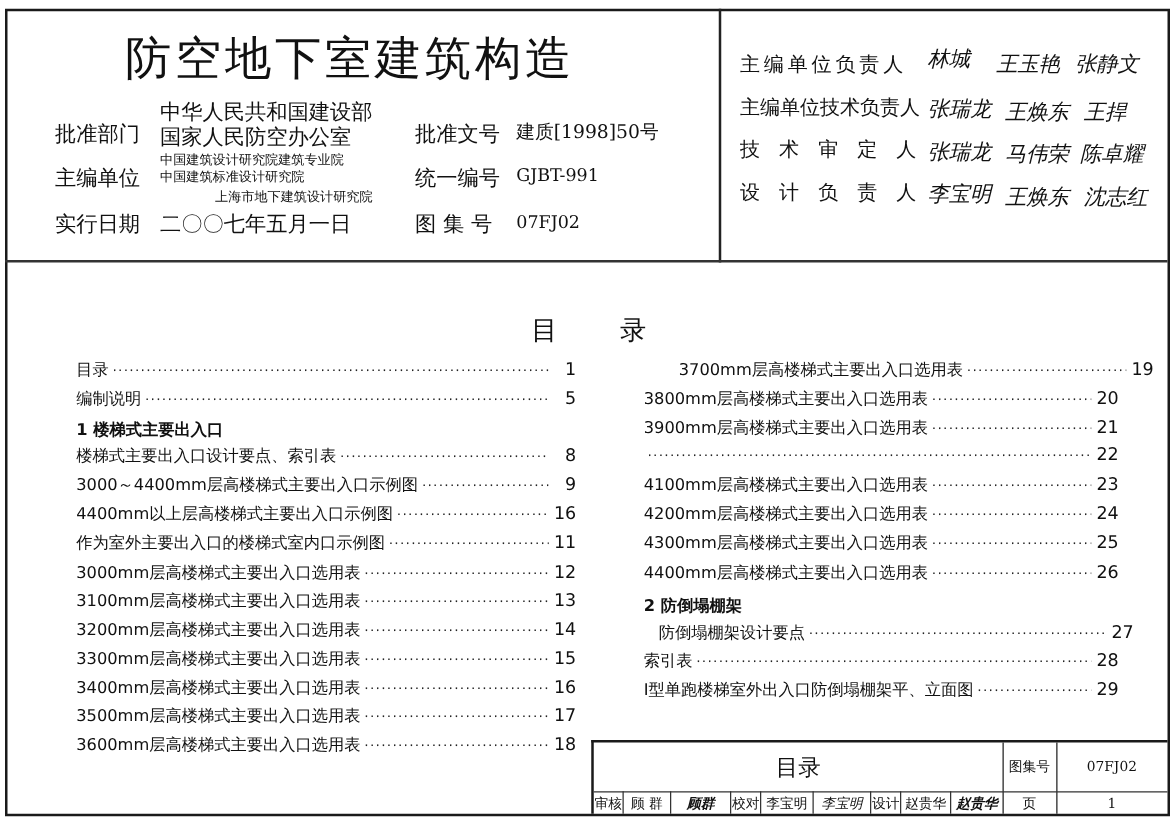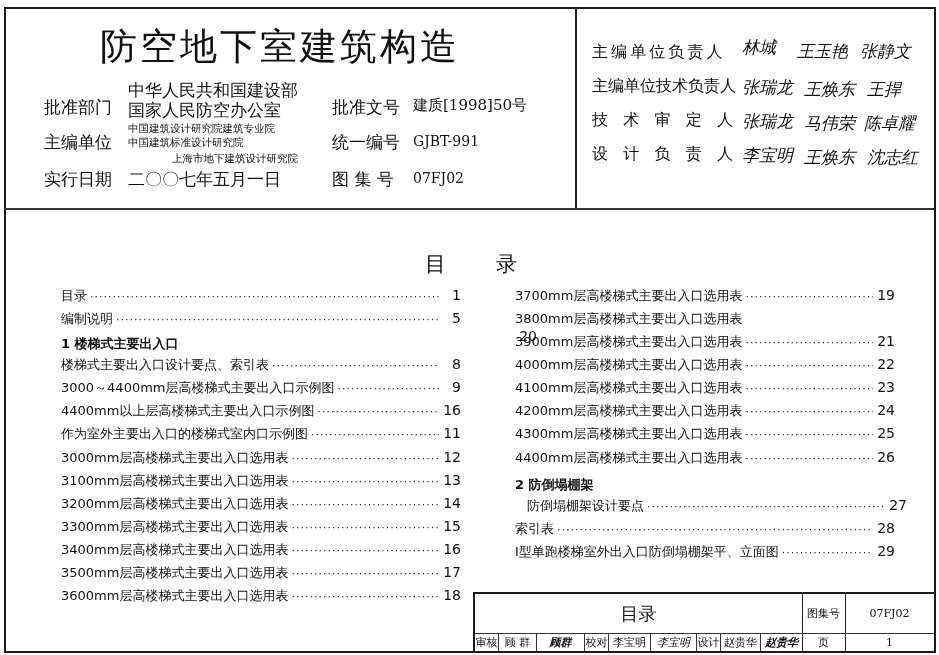--- a/index.html
+++ b/index.html
@@ -146,37 +146,36 @@
       <span class="p">17</span>
     </div>
   <div class="toc-row" style="top:300px;">
       <span class="t">3600mm层高楼梯式主要出入口选用表</span>
       <span class="dots">··························································································</span>
       <span class="p">18</span>
     </div>
 </div>
 
 <div class="toc-col" style="left:515px; top:287px; width:380px;">
-  <div class="toc-row" style="top:0px; width:380px;">
+  <div class="toc-row" style="top:0px; width:380px;margin-left:28px;">
       <span class="t">3700mm层高楼梯式主要出入口选用表</span>
       <span class="dots">··························································································</span>
       <span class="p">19</span>
     </div>
-  <div class="toc-row" style="top:23px; width:380px;flex-direction:column;">
+  <div class="toc-row" style="top:23px; width:380px;">
       <span class="t">3800mm层高楼梯式主要出入口选用表</span>
       <span class="dots">··························································································</span>
       <span class="p">20</span>
     </div>
   <div class="toc-row" style="top:46px; width:380px;">
       <span class="t">3900mm层高楼梯式主要出入口选用表</span>
       <span class="dots">··························································································</span>
       <span class="p">21</span>
     </div>
   <div class="toc-row" style="top:69px; width:380px;">
-      <span class="t">4000mm层高楼梯式主要出入口选用表</span>
       <span class="dots">··························································································</span>
       <span class="p">22</span>
     </div>
   <div class="toc-row" style="top:92px; width:380px;">
       <span class="t">4100mm层高楼梯式主要出入口选用表</span>
       <span class="dots">··························································································</span>
       <span class="p">23</span>
     </div>
   <div class="toc-row" style="top:115px; width:380px;">
       <span class="t">4200mm层高楼梯式主要出入口选用表</span>

